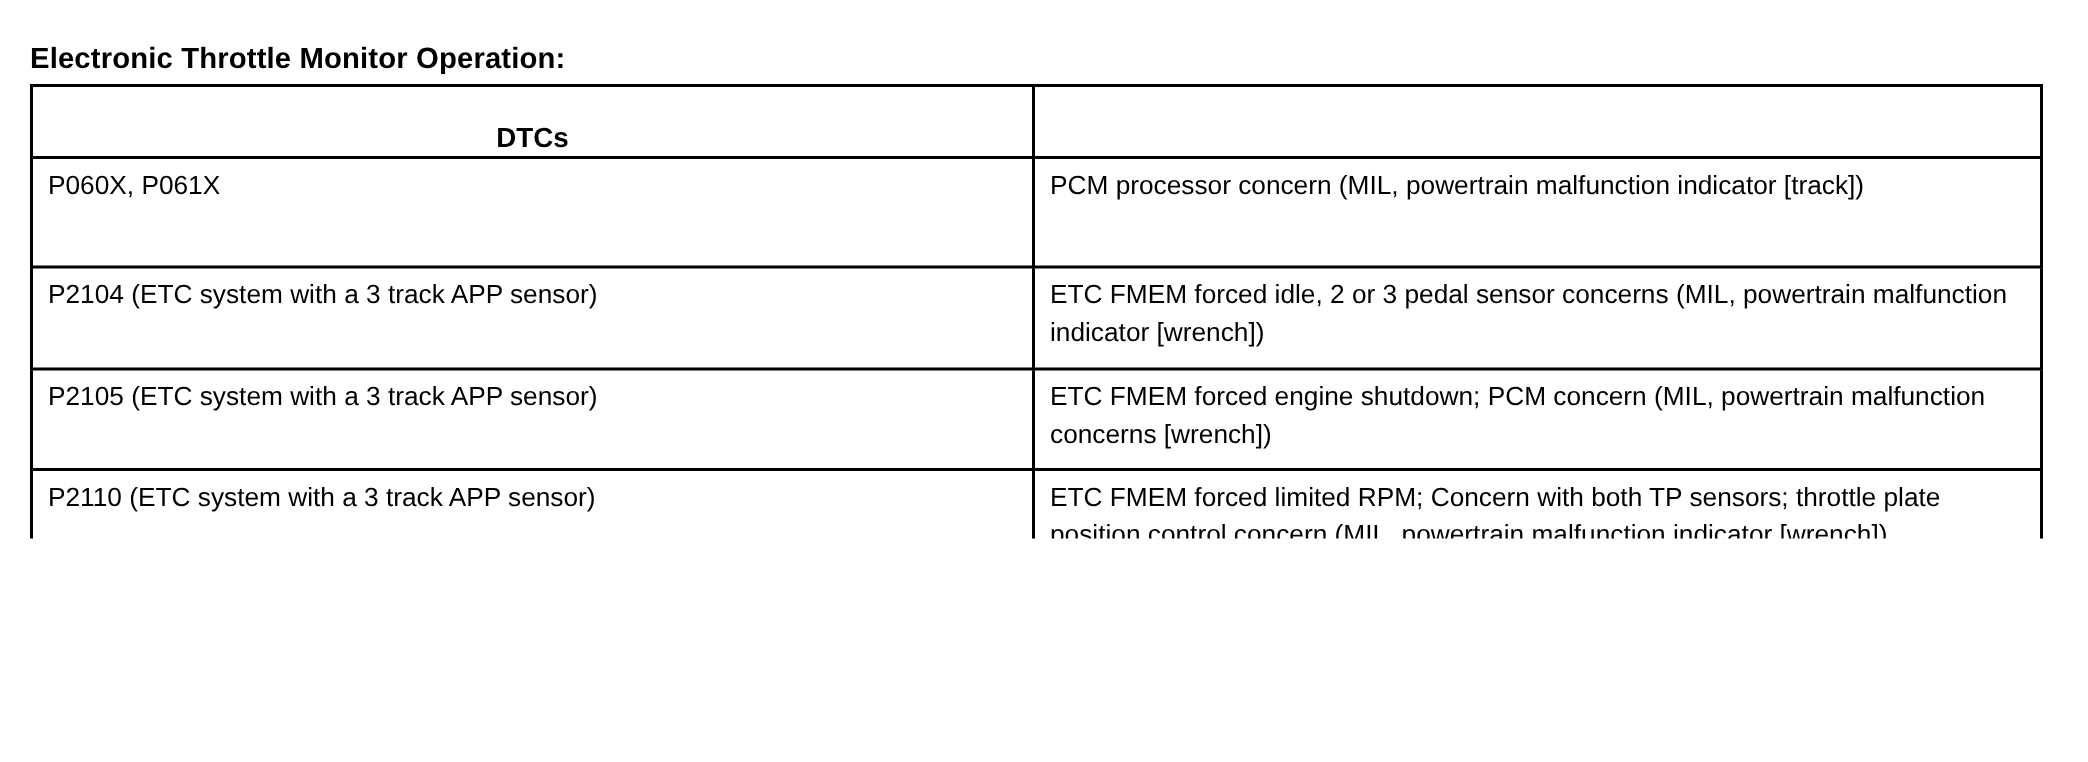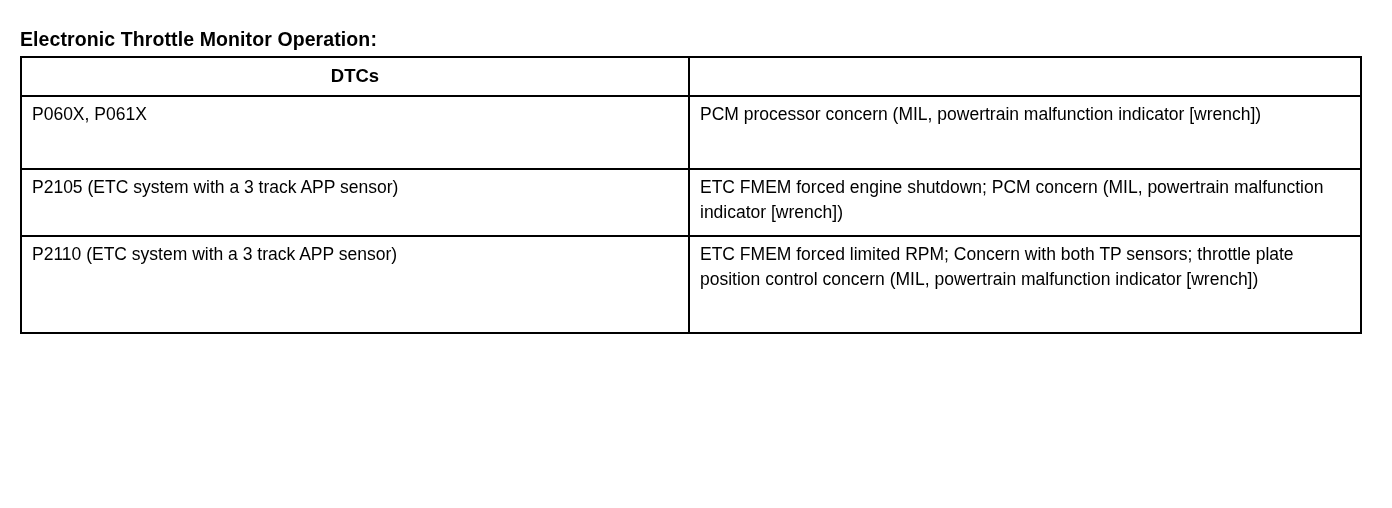--- a/index.html
+++ b/index.html
@@ -55,21 +55,21 @@
     font-size: 17.5px;
     line-height: 25px;
     padding: 5px 10px 0 10px;
   }
   .head-inner {
     display: block;
     text-align: center;
     font-size: 18.5px;
     font-weight: bold;
     line-height: 25px;
-    padding: 5px 10px 0 10px;
+    padding: 21px 10px 0 10px;
   }
   .row-head td, .row-head th { height: 37px; }
   .row-h93 td  { height: 71px; }
   .row-h66 td  { height: 66px; }
   .row-h65 td  { height: 65px; }
   .row-h95 td  { height: 95px; }
   .row-h97 td  { height: 97px; }
   .empty-cell { display: block; height: 25px; }
 </style>
 </head>
@@ -96,31 +96,39 @@
         </th>
       </tr>
     </thead>
     <tbody>
 
       <tr class="row-h93">
         <td>
           <span class="cell-inner">P060X, P061X</span>
         </td>
         <td>
-          <span class="cell-inner">PCM processor concern (MIL, powertrain malfunction indicator [wrench])</span>
+          <span class="cell-inner">PCM processor concern (MIL, powertrain malfunction indicator [track])</span>
         </td>
       </tr>
 
+      <tr class="row-h66">
+        <td>
+          <span class="cell-inner">P2104 (ETC system with a 3 track APP sensor)</span>
+        </td>
+        <td>
+          <span class="cell-inner">ETC FMEM  forced idle, 2 or 3 pedal sensor concerns (MIL, powertrain malfunction indicator [wrench])</span>
+        </td>
+      </tr>
 
       <tr class="row-h65">
         <td>
           <span class="cell-inner">P2105 (ETC system with a 3 track APP sensor)</span>
         </td>
         <td>
-          <span class="cell-inner">ETC FMEM  forced engine shutdown; PCM concern (MIL, powertrain malfunction indicator [wrench])</span>
+          <span class="cell-inner">ETC FMEM  forced engine shutdown; PCM concern (MIL, powertrain malfunction concerns [wrench])</span>
         </td>
       </tr>
 
       <tr class="row-h95">
         <td>
           <span class="cell-inner">P2110 (ETC system with a 3 track APP sensor)</span>
         </td>
         <td>
           <span class="cell-inner">ETC FMEM  forced limited RPM; Concern with both TP sensors; throttle plate position control concern (MIL, powertrain malfunction indicator [wrench])</span>
         </td>

